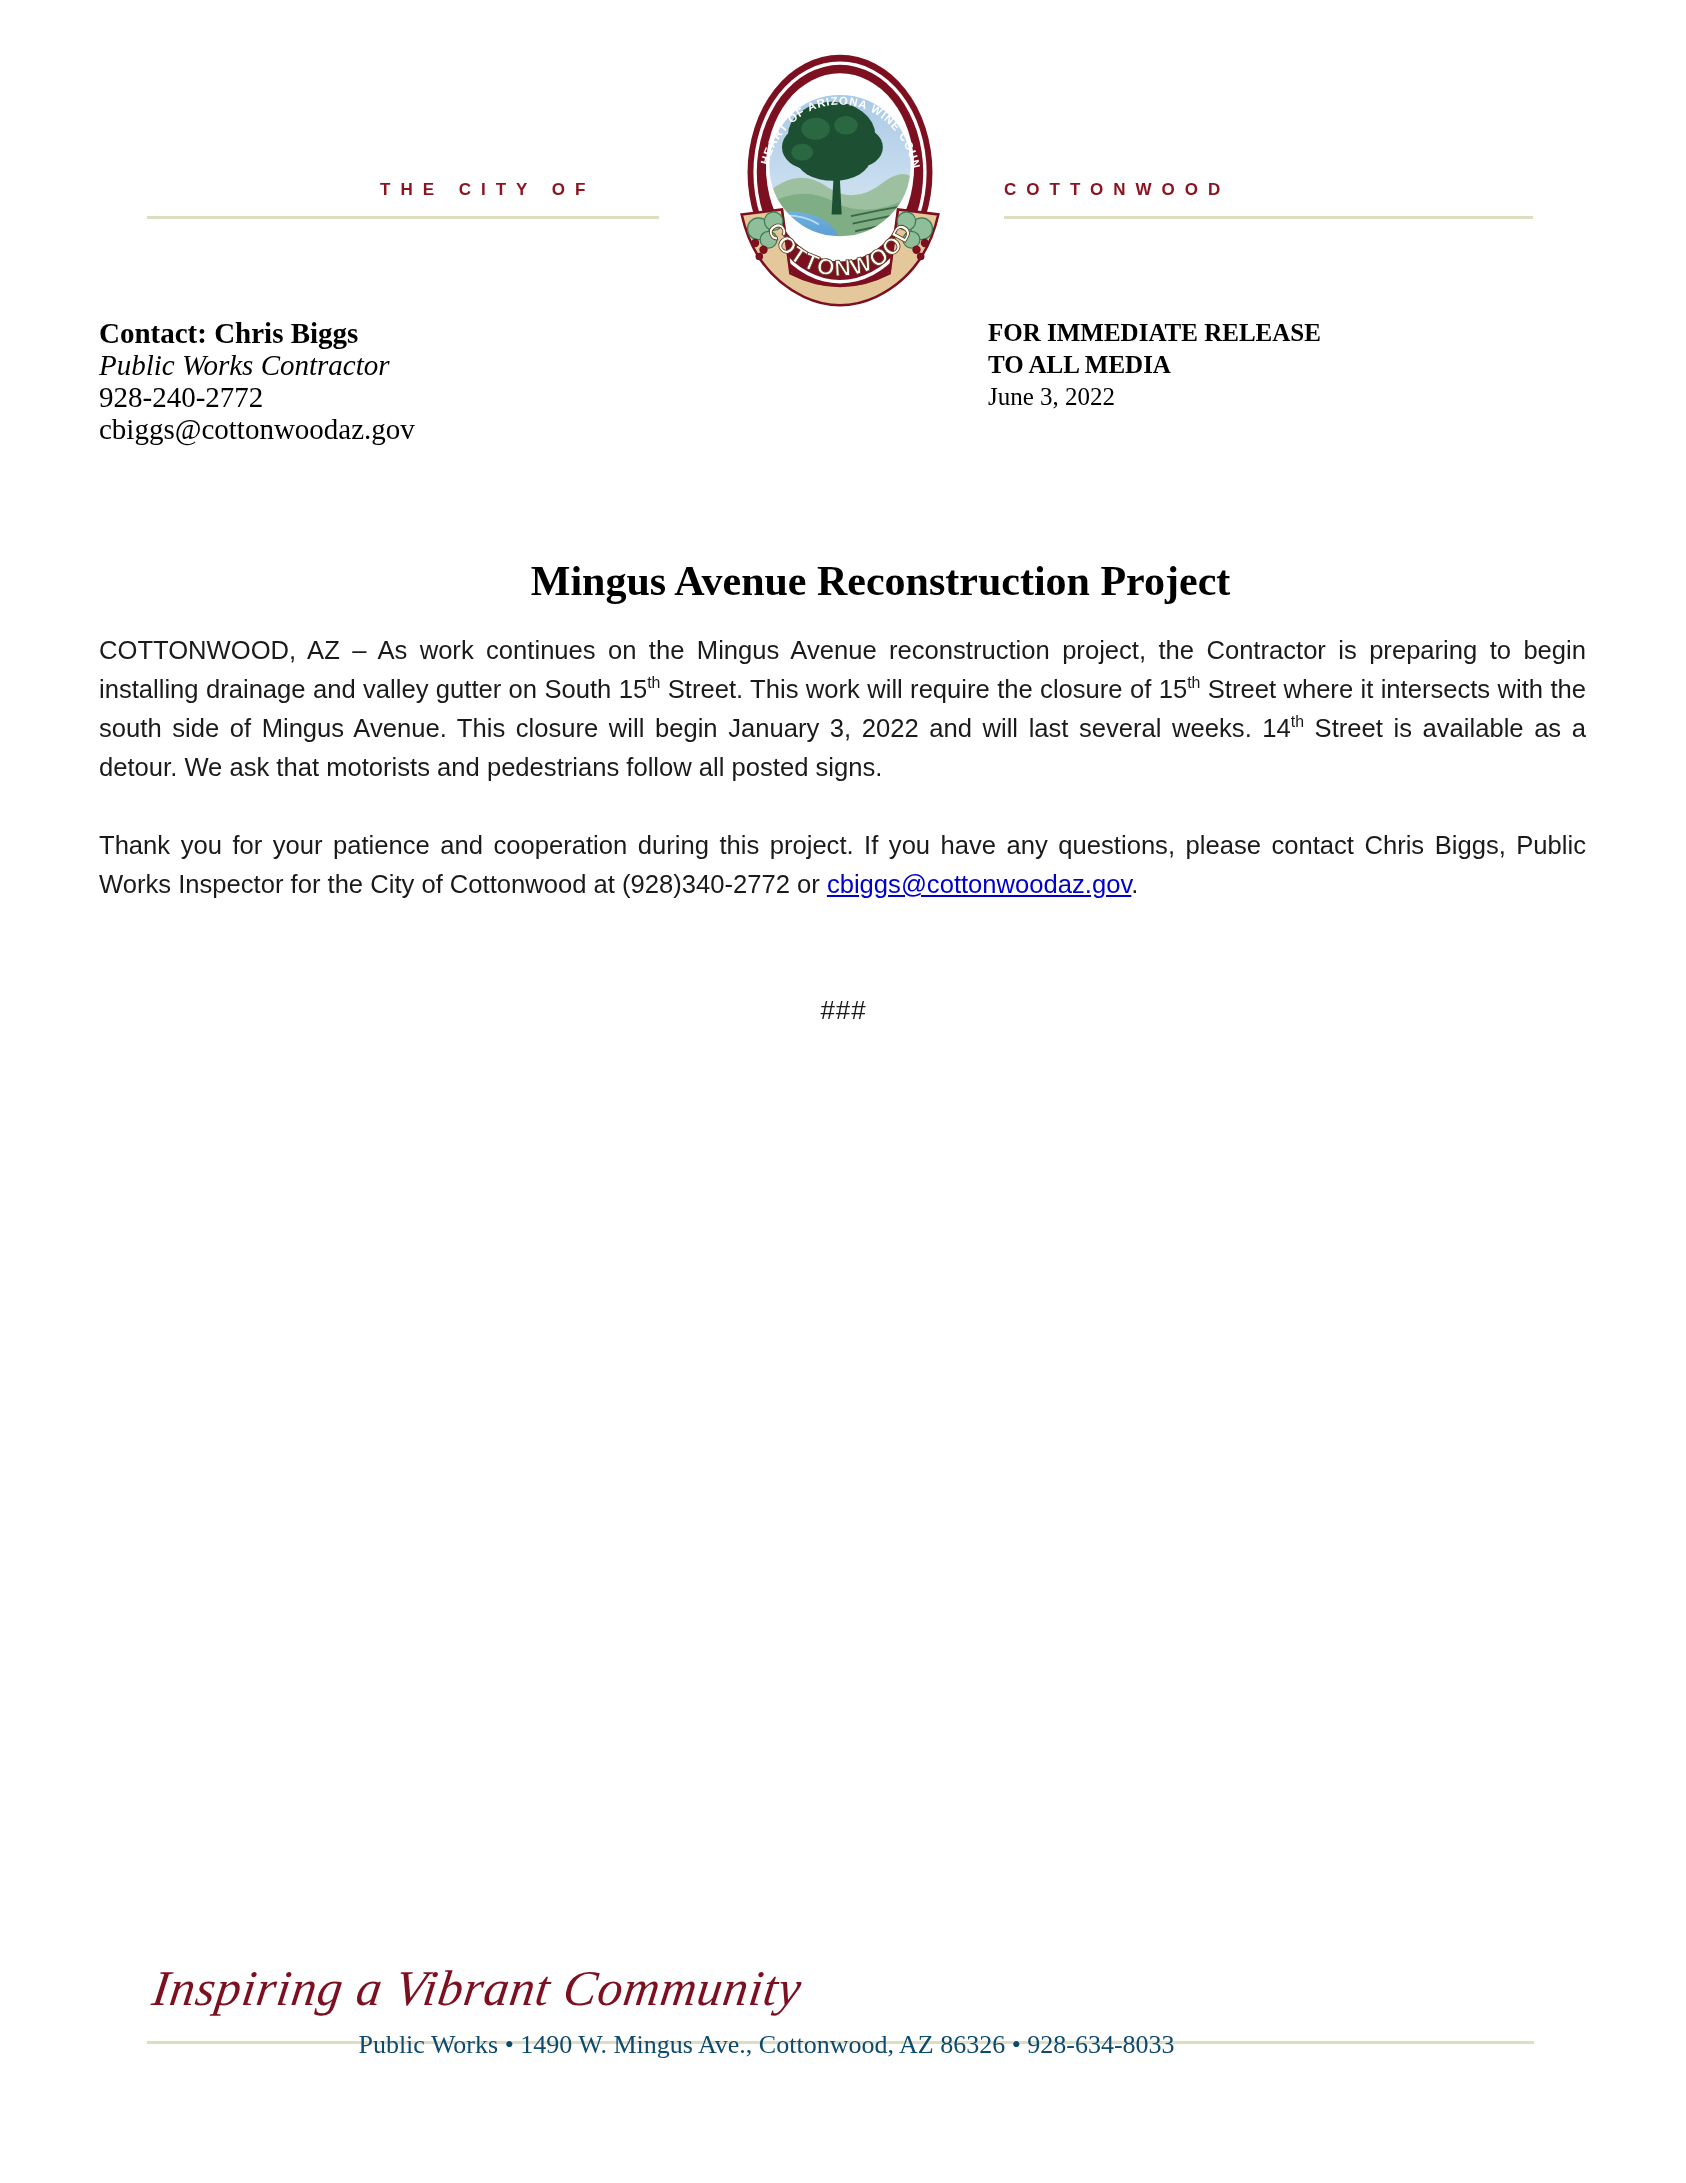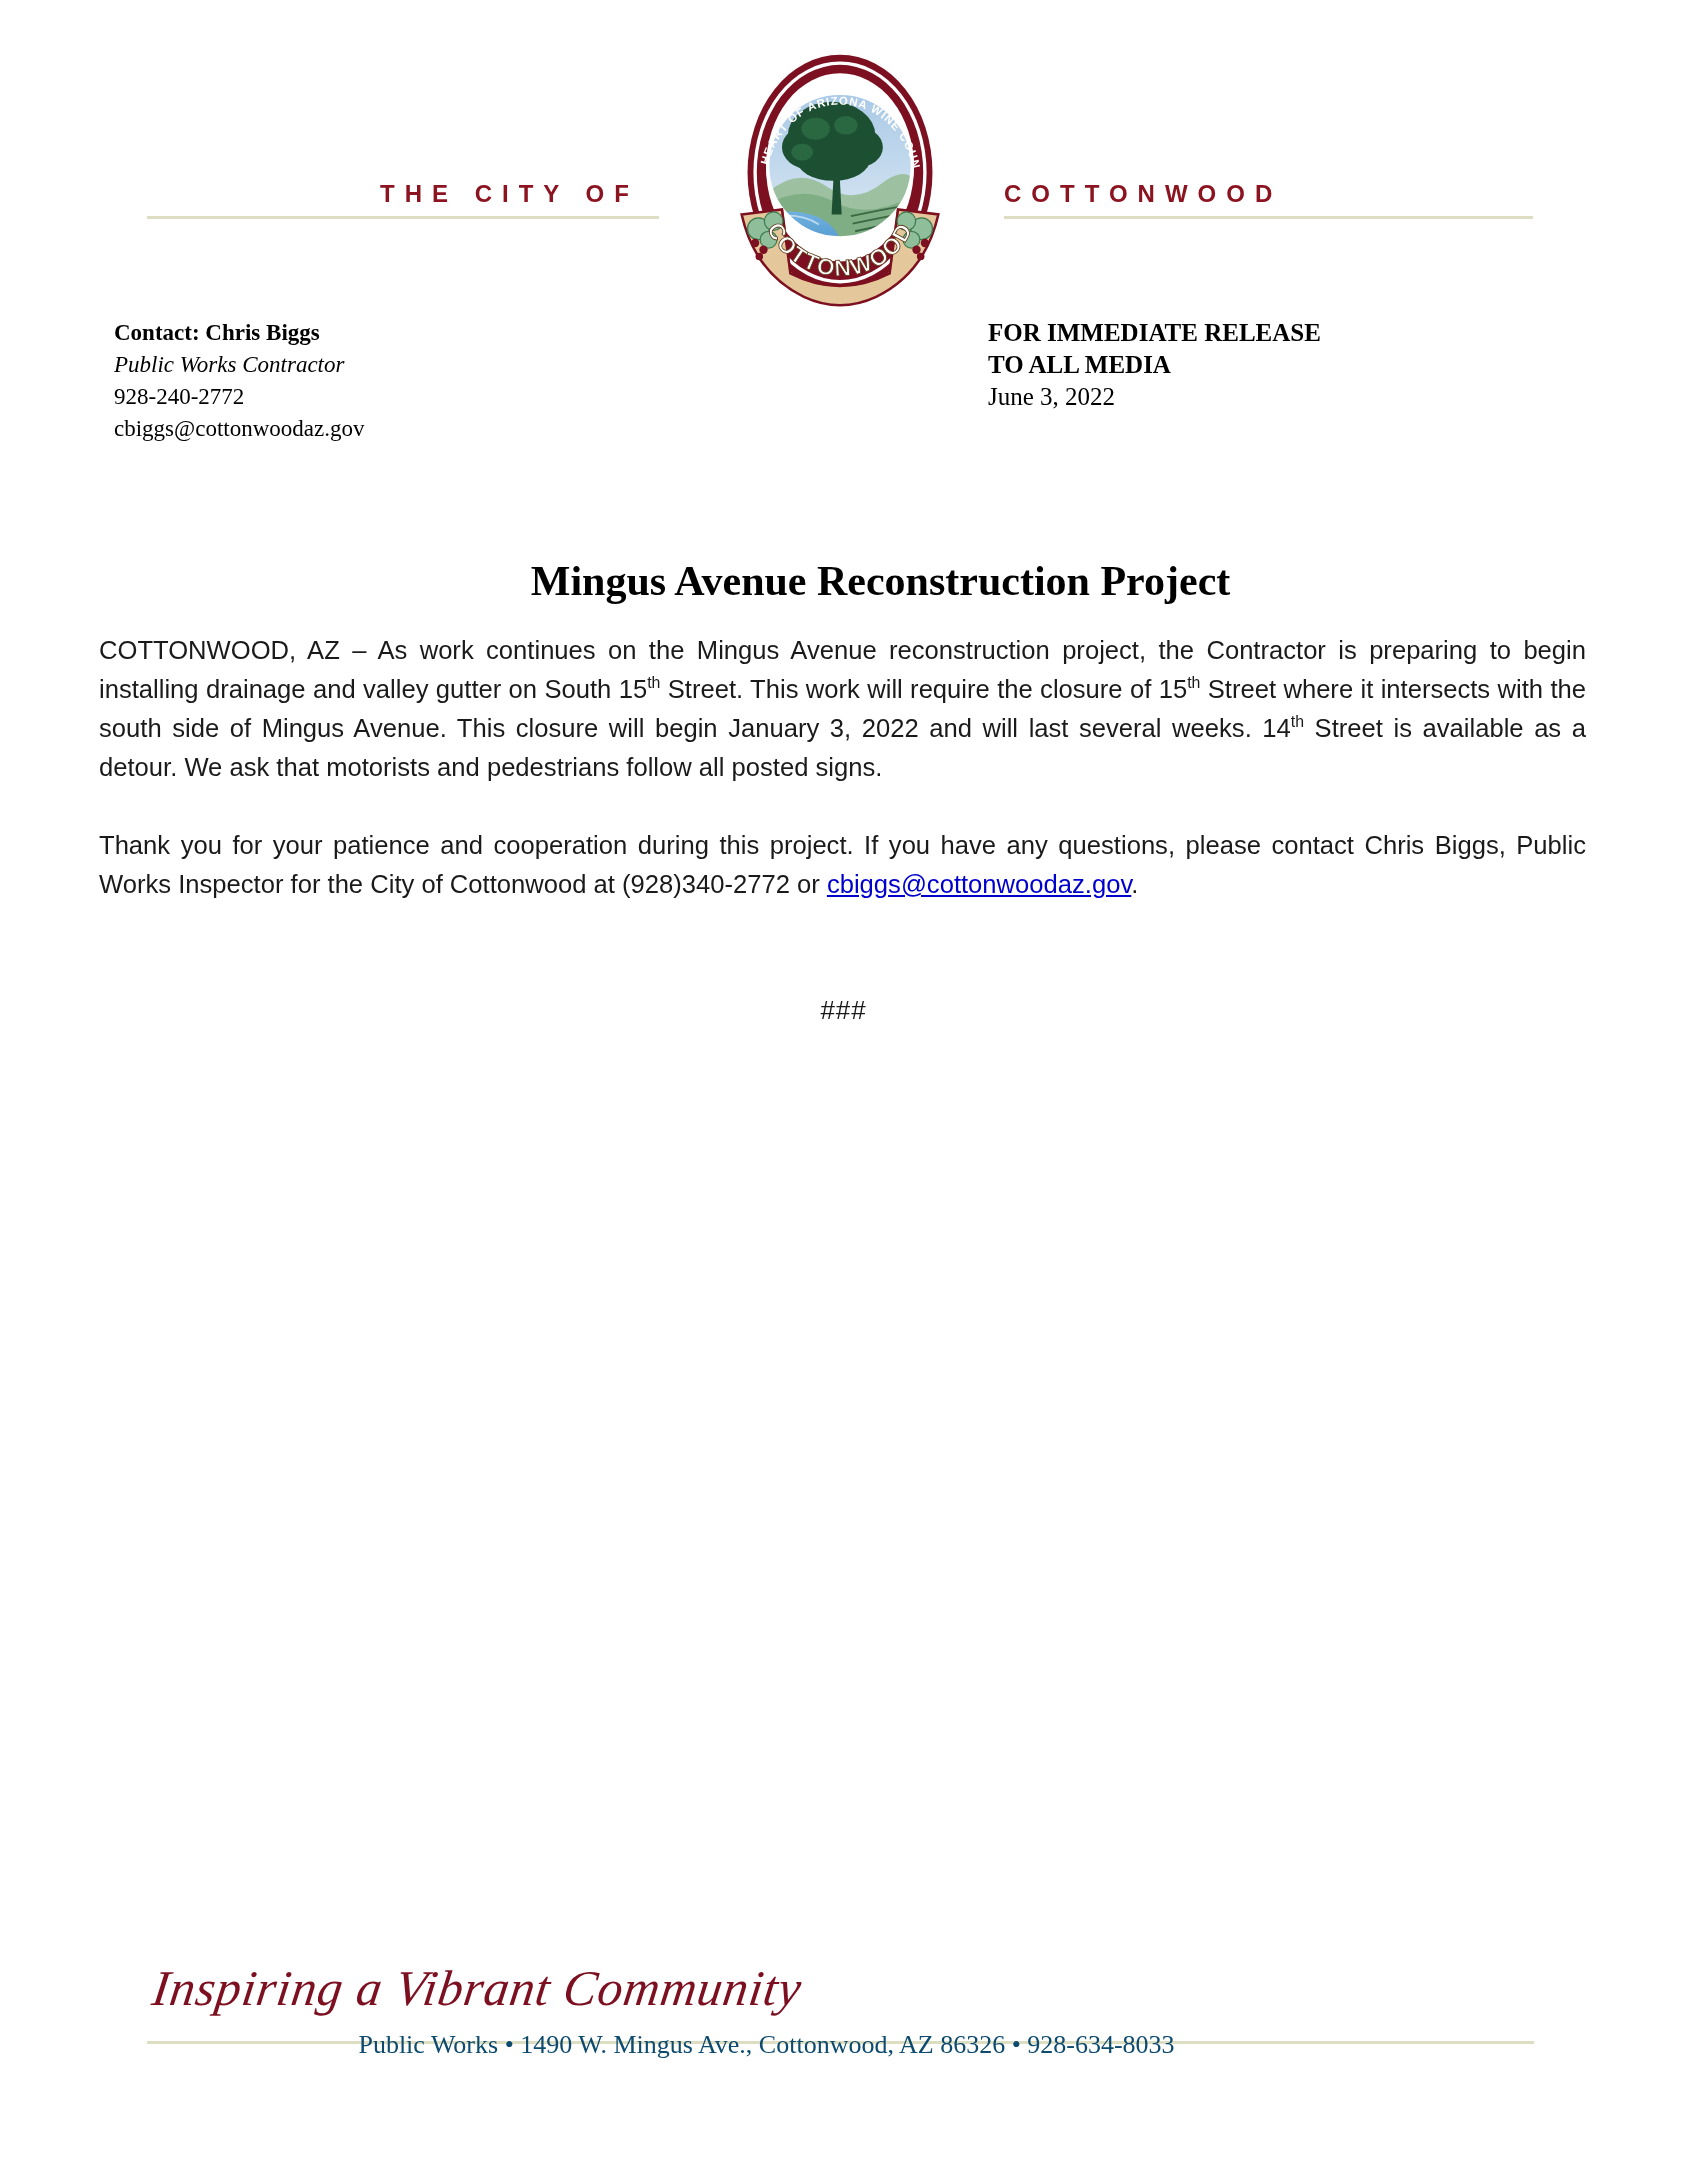--- a/index.html
+++ b/index.html
@@ -20,21 +20,21 @@
   #letterhead {
     position: absolute;
     left: 0; top: 0;
     width: 1687px;
     height: 319px;
   }
   .hdr-word {
     position: absolute;
     color: #8c1420;
     font-family: "Liberation Sans", sans-serif;
-    font-size: 24px;
+    font-size: 17px;
     font-weight: 600;
     letter-spacing: 10px;
     white-space: nowrap;
   }
   #hdr-city-of { left: 380px; top: 180px; }
   #hdr-cottonwood { left: 1004px; top: 180px; }
 
   .hdr-rule {
     position: absolute;
     height: 2.5px;
@@ -55,24 +55,23 @@
   #seal svg { display: block; width: 244px; height: 269px; }
 
   
   #contact-block {
     position: absolute;
     left: 99px;
     top: 317px;
     width: 588px;
   }
   #contact-block .line {
-    font-size: 23px;
+    font-size: 29px;
     line-height: 32px;
     white-space: nowrap;
-    margin-left: 15px;
   }
   #contact-name { font-weight: bold; }
   #contact-title { font-style: italic; }
 
   #release-block {
     position: absolute;
     right: 111px;
     top: 317px;
     text-align: left;
     width: 588px;

